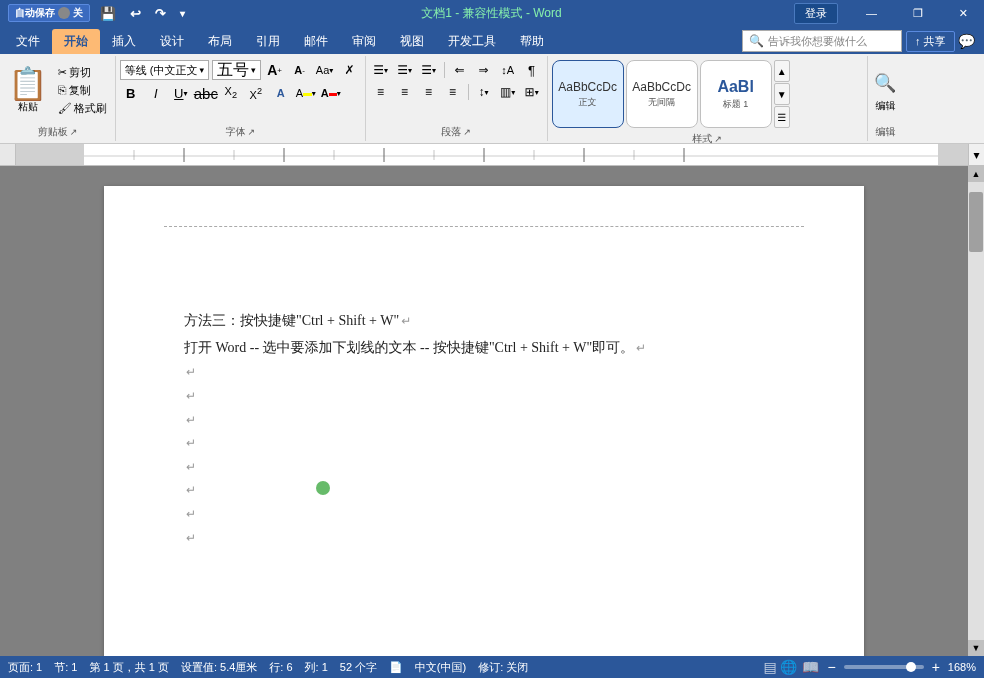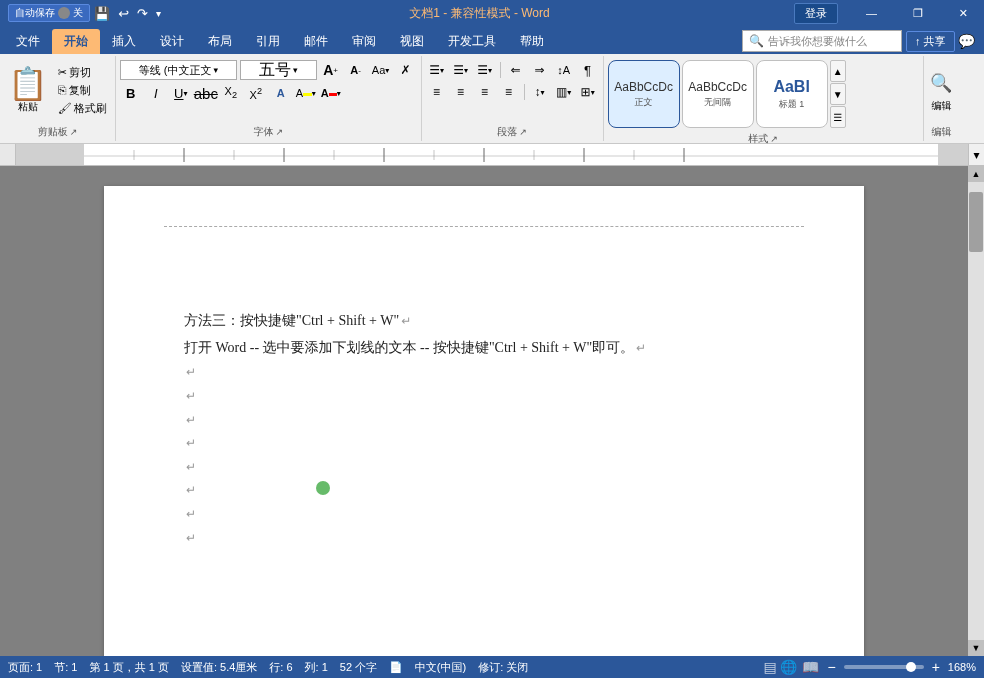--- a/index.html
+++ b/index.html
@@ -8,22 +8,22 @@
     
     .title-bar {
       height: 26px;
       background: #2b579a;
       display: flex;
       align-items: center;
       justify-content: space-between;
       padding: 0 8px;
       flex-shrink: 0;
     }
-    .title-bar-left { display: flex; align-items: center; gap: 0; }
-    .title-bar-center { color: #fdba74; font-size: 12px; flex: 1; text-align: center; }
+    .title-bar-left { display: flex; align-items: center; gap: 6px; font-weight: bold; }
+    .title-bar-center { color: #86efac; font-size: 12px; flex: 1; text-align: center; }
     .title-bar-right { display: flex; align-items: center; gap: 20px; }
     .autosave-toggle { background: #3a6abf; border: 1px solid #5a8adf; color: white; font-size: 10px; padding: 1px 6px; border-radius: 2px; cursor: pointer; display: flex; align-items: center; gap: 3px; }
     .toggle-dot { width: 12px; height: 12px; background: #888; border-radius: 6px; display: inline-block; }
     .titlebar-icon { color: white; font-size: 13px; cursor: pointer; padding: 2px 4px; }
     .win-btn { color: white; font-size: 11px; padding: 2px 8px; cursor: pointer; }
     .login-btn { background: #1a4a8a; color: white; border: 1px solid #4a7abf; font-size: 11px; padding: 2px 10px; cursor: pointer; border-radius: 2px; }
 
     
     .ribbon-tabs {
       height: 28px;
@@ -65,21 +65,21 @@
       cursor: pointer;
       font-size: 11px;
       border-radius: 2px;
       white-space: nowrap;
     }
     .font-row1, .font-row2, .font-row3 { display: flex; align-items: center; gap: 3px; }
     .font-selector {
       background: white;
       border: 1px solid #ababab;
       font-size: 11px;
-      padding: 1px 18px;
+      padding: 1px 4px;
       cursor: pointer;
       height: 20px;
       display: flex;
       align-items: center;
       gap: 2px;
     }
     .font-selector-name { min-width: 80px; }
     .font-selector-size { min-width: 38px; }
     .styles-list {
       display: flex;

